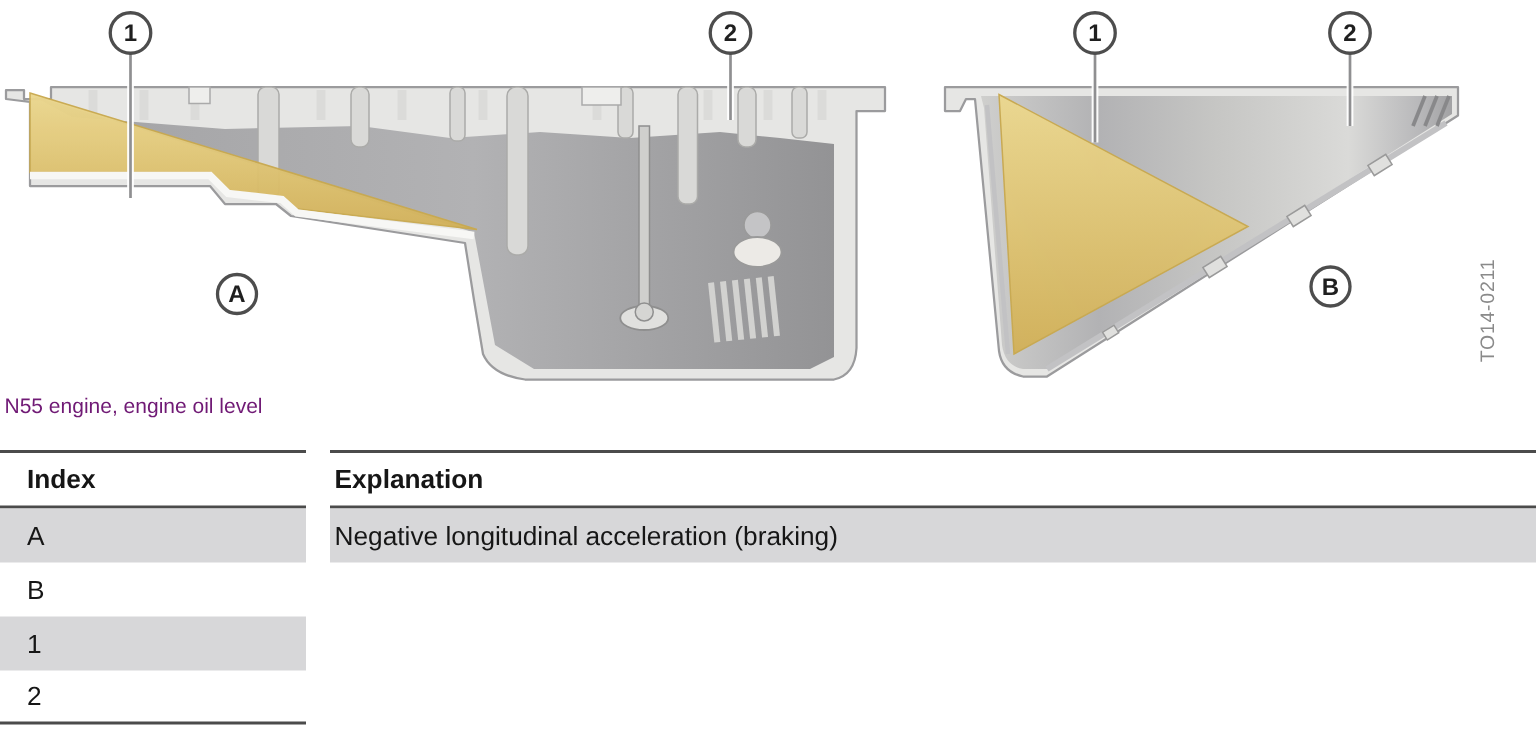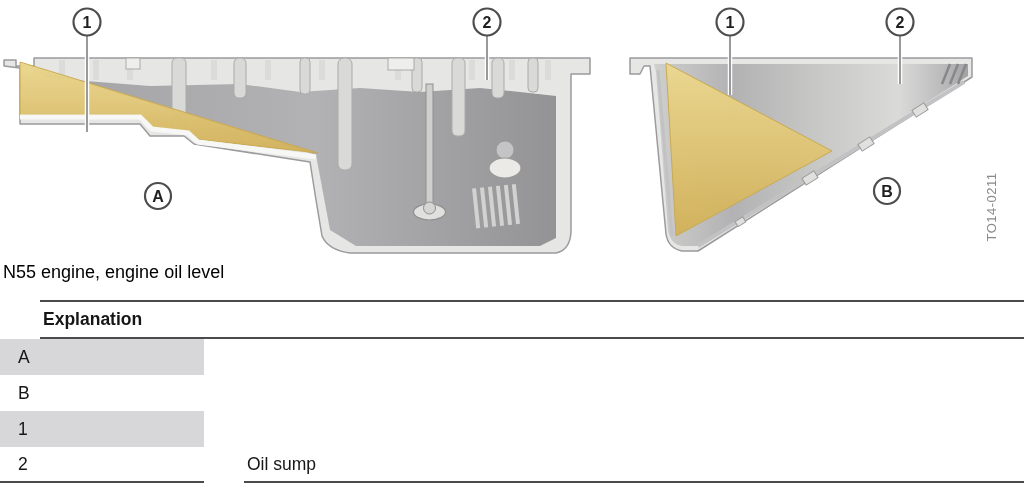--- a/index.html
+++ b/index.html
@@ -4,29 +4,29 @@
 <style>
   html,body{margin:0;padding:0;background:#ffffff;}
   .page{position:relative;width:1024px;height:496px;background:#fff;overflow:hidden;
         font-family:"Liberation Sans","DejaVu Sans",sans-serif;color:#161616;}
   .figure{position:absolute;top:0;left:0;width:1024px;height:258px;}
   .svg-left{position:absolute;top:0;left:0;}
   .svg-right{position:absolute;top:0;left:620px;}
   .watermark{position:absolute;left:942px;top:199px;width:100px;height:16px;
              transform:rotate(-90deg);text-align:center;font-size:13px;color:#8a8a8a;
              letter-spacing:.5px;}
-  .caption{position:absolute;top:262px;left:3px;font-size:18px;color:#000000;}
+  .caption{position:absolute;top:262px;left:3px;font-size:14px;color:#701a75;}
   .tbl{position:absolute;top:300px;left:0;width:1024px;}
   .tr{display:flex;height:36px;align-items:center;}
   .tr.th{height:39px;font-weight:bold;}
   .c1{width:204px;padding-left:18px;box-sizing:border-box;height:100%;
       display:flex;align-items:center;font-size:17.5px;}
   .gut{width:16px;height:100%;}
   .c2{flex:1;padding-left:3px;box-sizing:border-box;height:100%;
-      display:flex;align-items:center;font-size:17.5px;margin-left:24px;}
+      display:flex;align-items:center;font-size:17.5px;}
   .th .c1,.th .c2{border-top:2px solid #4b4b4b;border-bottom:2px solid #4b4b4b;}
   .stripe .c1,.stripe .c2{background:#d7d7d9;}
   .last .c1,.last .c2{border-bottom:2px solid #4b4b4b;}
   .co{fill:#ffffff;stroke:#4d4d4d;stroke-width:2.2;}
   .cotext{font-size:16px;font-weight:bold;fill:#1f1f1f;text-anchor:middle;
           font-family:"Liberation Sans","DejaVu Sans",sans-serif;}
   .leader-casing{stroke:#ffffff;stroke-width:4.5;fill:none;opacity:.95;}
   .leader{stroke:#8f8f91;stroke-width:1.8;fill:none;}
 </style>
 </head>
@@ -185,35 +185,36 @@
       </g>
     </svg>
 
     <div class="watermark">TO14-0211</div>
   </div>
 
   <div class="caption">N55 engine, engine oil level</div>
 
   <div class="tbl">
     <div class="tr th">
+      <div class="c1">Index</div>
       <div class="gut"></div>
       <div class="c2">Explanation</div>
     </div>
     <div class="tr stripe">
       <div class="c1">A</div>
       <div class="gut"></div>
+      <div class="c2">Negative longitudinal acceleration (braking)</div>
     </div>
     <div class="tr">
       <div class="c1">B</div>
       <div class="gut"></div>
     </div>
     <div class="tr stripe">
       <div class="c1">1</div>
       <div class="gut"></div>
     </div>
     <div class="tr last">
       <div class="c1">2</div>
       <div class="gut"></div>
-      <div class="c2">Oil sump</div>
     </div>
   </div>
 
 </div>
 
 </body></html>

